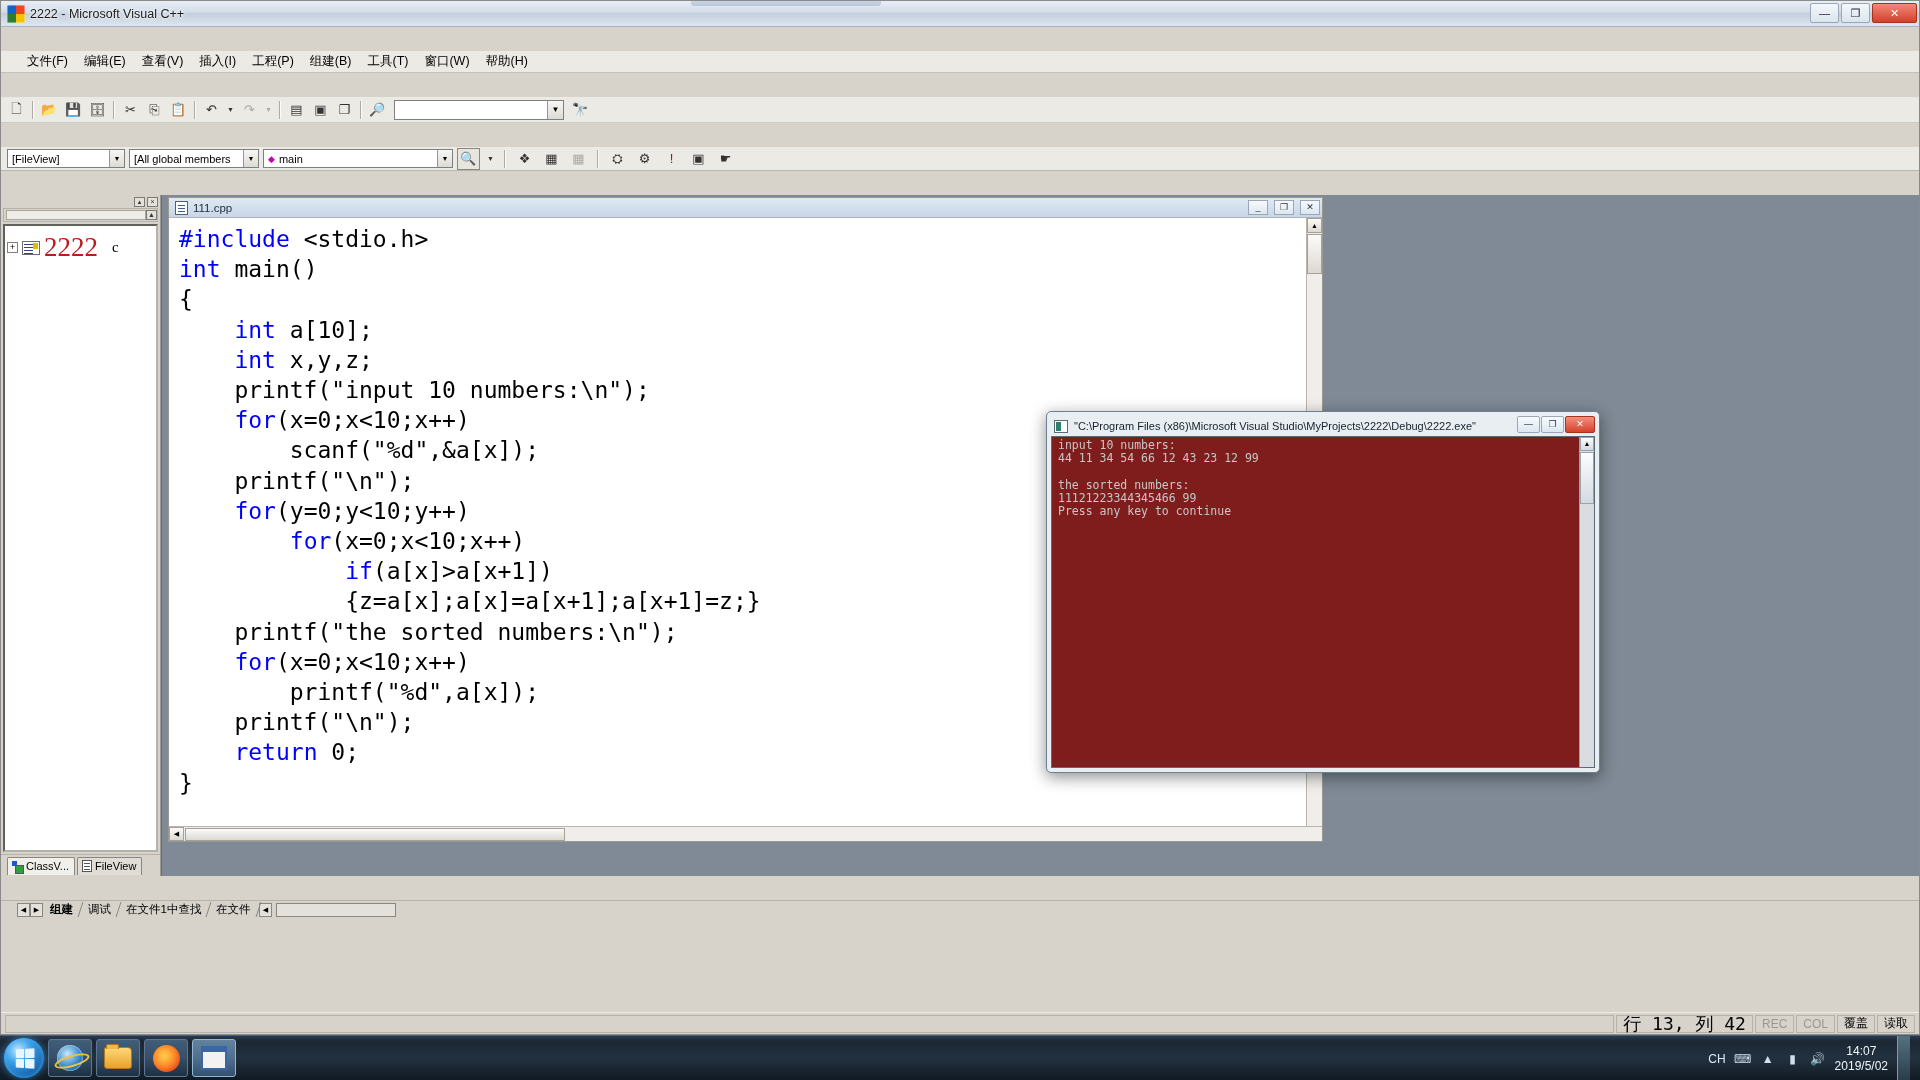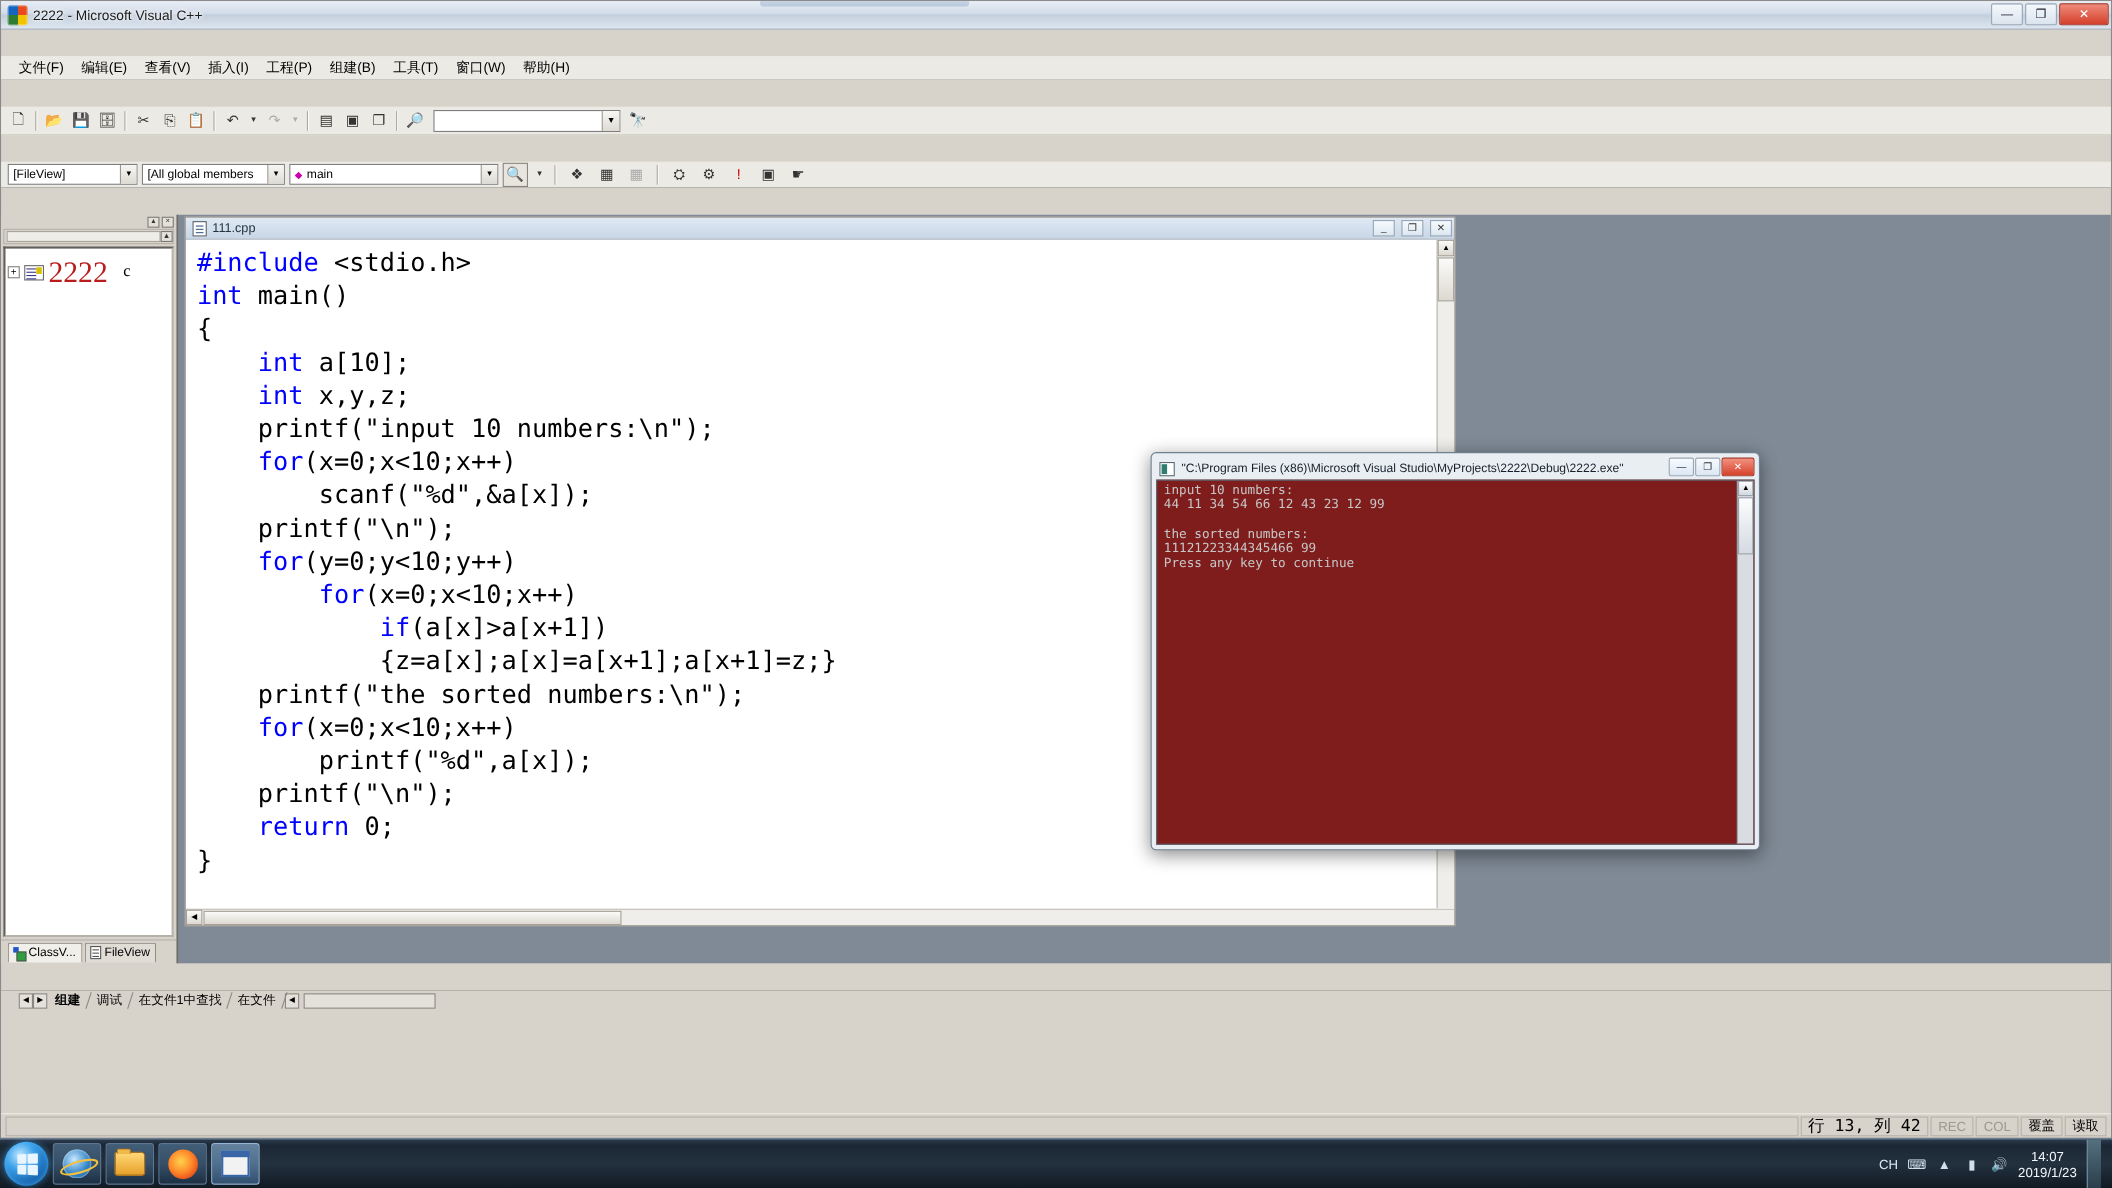--- a/index.html
+++ b/index.html
@@ -54,21 +54,21 @@
     width: 45px;
     background: linear-gradient(to bottom,#f08a7a,#d3402b);
     border-color: #a8301f; color: #fff;
   }
 
   
   .menubar {
     height: 22px; display: flex; align-items: center;
     background: #eceae4;
     border-bottom: 1px solid #c3c0b8;
-    padding-left: 8px;
+    padding-left: 18px;
   }
   .menu-item {
     font-size: 12.5px; color: #000; padding: 2px 8px; white-space: nowrap;
   }
 
   
   .toolbar1 {
     height: 26px; display: flex; align-items: center;
     background: #eceae4; border-bottom: 1px solid #cfccc4;
     padding-left: 4px; gap: 1px;
@@ -271,21 +271,21 @@
   .ot-spacer { width: 120px; height: 14px; border: 1px solid #8a8780; background: #e4e1da; margin-left: 4px;}
 
   
   .statusbar {
     height: 22px; background: #d7d3cb; border-top: 1px solid #eeebe5;
     display: flex; align-items: center; padding: 0 4px; gap: 0;
   }
   .sb-main { flex: 1; height: 18px; border: 1px solid #b6b2aa; }
   .sb-cell {
     height: 18px; border: 1px solid #b6b2aa; display: flex; align-items: center;
-    justify-content: center; font-size: 15px; color: #000; padding: 0 6px; margin-left: 2px;
+    justify-content: center; font-size: 18px; color: #000; padding: 0 6px; margin-left: 2px;
     font-family: "DejaVu Sans Mono", monospace;
   }
   .sb-cell.dim { color: #9b9890; font-size: 12px; font-family:"Liberation Sans",sans-serif;}
   .sb-cell.cn { font-family: "Liberation Sans", sans-serif; font-size: 12px; }
 
   
   .taskbar {
     position: absolute; left: 0; bottom: 0; width: 1920px; height: 45px;
     background: linear-gradient(to bottom,#2b3a4d 0%, #1b2733 12%, #23313f 50%, #101a23 100%);
     display: flex; align-items: center; padding-left: 4px; gap: 4px;
@@ -544,18 +544,18 @@
       <span class="vc-icon"></span>
     </div>
     <div class="tray">
       <span class="tray-ime">CH</span>
       <span class="tray-icon">⌨</span>
       <span class="tray-icon">▲</span>
       <span class="tray-icon">▮</span>
       <span class="tray-icon">🔊</span>
       <span class="clock">
         <span>14:07</span><br>
-        <span>2019/1/23</span>
+        <span>2019/5/02</span>
       </span>
       <span class="sd"></span>
     </div>
   </div>
 </div>
 
 </body></html>

